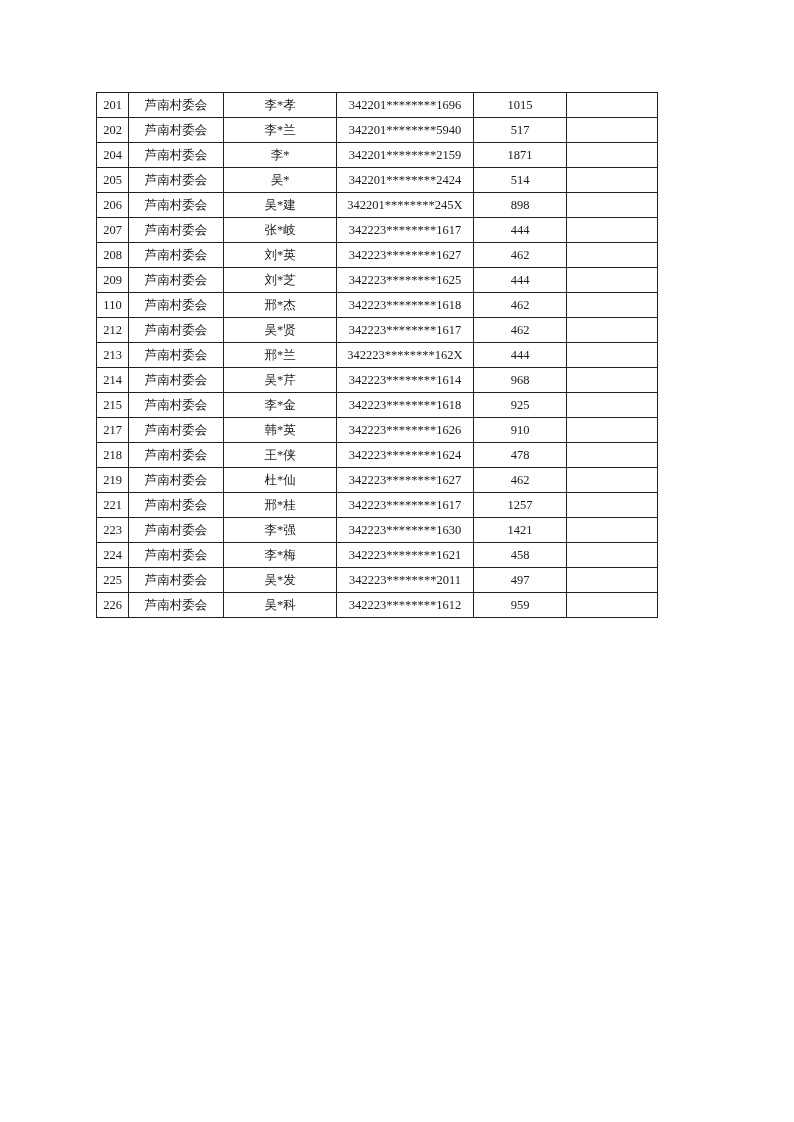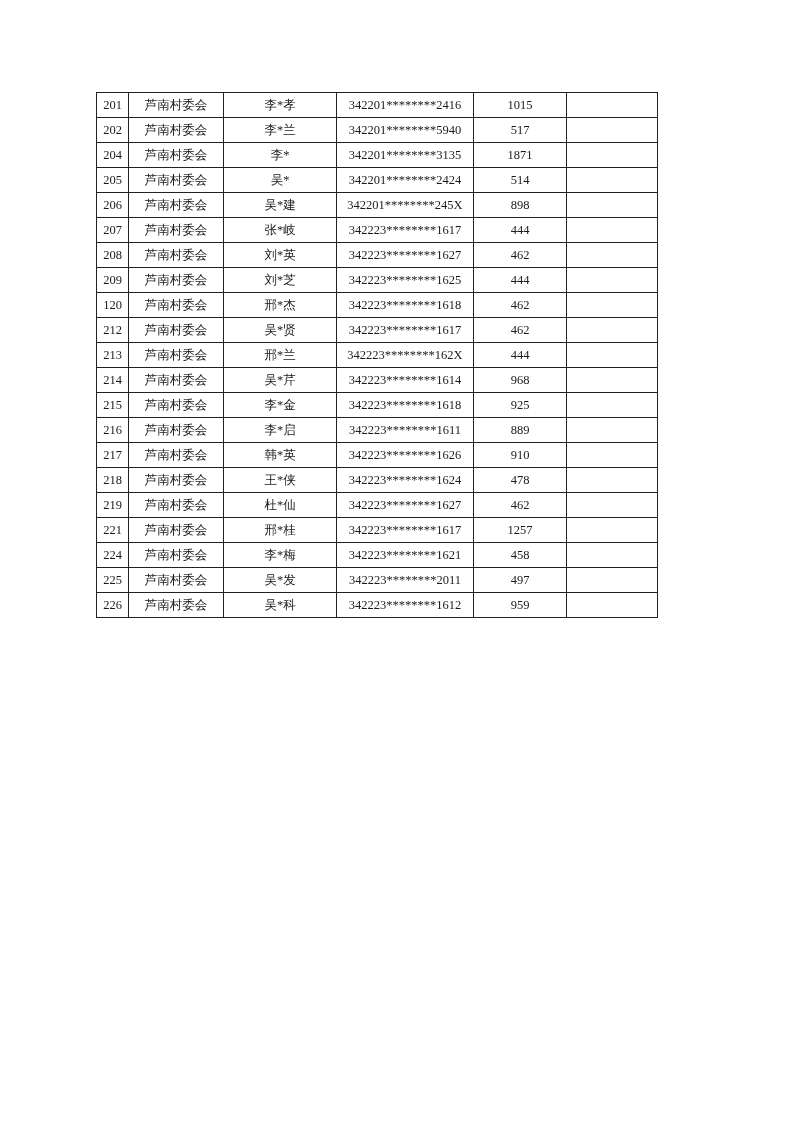--- a/index.html
+++ b/index.html
@@ -52,37 +52,37 @@
       <col class="c-name">
       <col class="c-id">
       <col class="c-amt">
       <col class="c-blank">
     </colgroup>
     <tbody>
         <tr>
     <td>201</td>
     <td>芦南村委会</td>
     <td>李*孝</td>
-    <td>342201********2416</td>
+    <td>342201********1696</td>
     <td>1015</td>
     <td></td>
   </tr>
         <tr>
     <td>202</td>
     <td>芦南村委会</td>
     <td>李*兰</td>
     <td>342201********5940</td>
     <td>517</td>
     <td></td>
   </tr>
         <tr>
     <td>204</td>
     <td>芦南村委会</td>
     <td>李*</td>
-    <td>342201********3135</td>
+    <td>342201********2159</td>
     <td>1871</td>
     <td></td>
   </tr>
         <tr>
     <td>205</td>
     <td>芦南村委会</td>
     <td>吴*</td>
     <td>342201********2424</td>
     <td>514</td>
     <td></td>
@@ -113,21 +113,21 @@
   </tr>
         <tr>
     <td>209</td>
     <td>芦南村委会</td>
     <td>刘*芝</td>
     <td>342223********1625</td>
     <td>444</td>
     <td></td>
   </tr>
         <tr>
-    <td>120</td>
+    <td>110</td>
     <td>芦南村委会</td>
     <td>邢*杰</td>
     <td>342223********1618</td>
     <td>462</td>
     <td></td>
   </tr>
         <tr>
     <td>212</td>
     <td>芦南村委会</td>
     <td>吴*贤</td>
@@ -153,28 +153,20 @@
   </tr>
         <tr>
     <td>215</td>
     <td>芦南村委会</td>
     <td>李*金</td>
     <td>342223********1618</td>
     <td>925</td>
     <td></td>
   </tr>
         <tr>
-    <td>216</td>
-    <td>芦南村委会</td>
-    <td>李*启</td>
-    <td>342223********1611</td>
-    <td>889</td>
-    <td></td>
-  </tr>
-        <tr>
     <td>217</td>
     <td>芦南村委会</td>
     <td>韩*英</td>
     <td>342223********1626</td>
     <td>910</td>
     <td></td>
   </tr>
         <tr>
     <td>218</td>
     <td>芦南村委会</td>
@@ -190,20 +182,28 @@
     <td>342223********1627</td>
     <td>462</td>
     <td></td>
   </tr>
         <tr>
     <td>221</td>
     <td>芦南村委会</td>
     <td>邢*桂</td>
     <td>342223********1617</td>
     <td>1257</td>
+    <td></td>
+  </tr>
+        <tr>
+    <td>223</td>
+    <td>芦南村委会</td>
+    <td>李*强</td>
+    <td>342223********1630</td>
+    <td>1421</td>
     <td></td>
   </tr>
         <tr>
     <td>224</td>
     <td>芦南村委会</td>
     <td>李*梅</td>
     <td>342223********1621</td>
     <td>458</td>
     <td></td>
   </tr>

